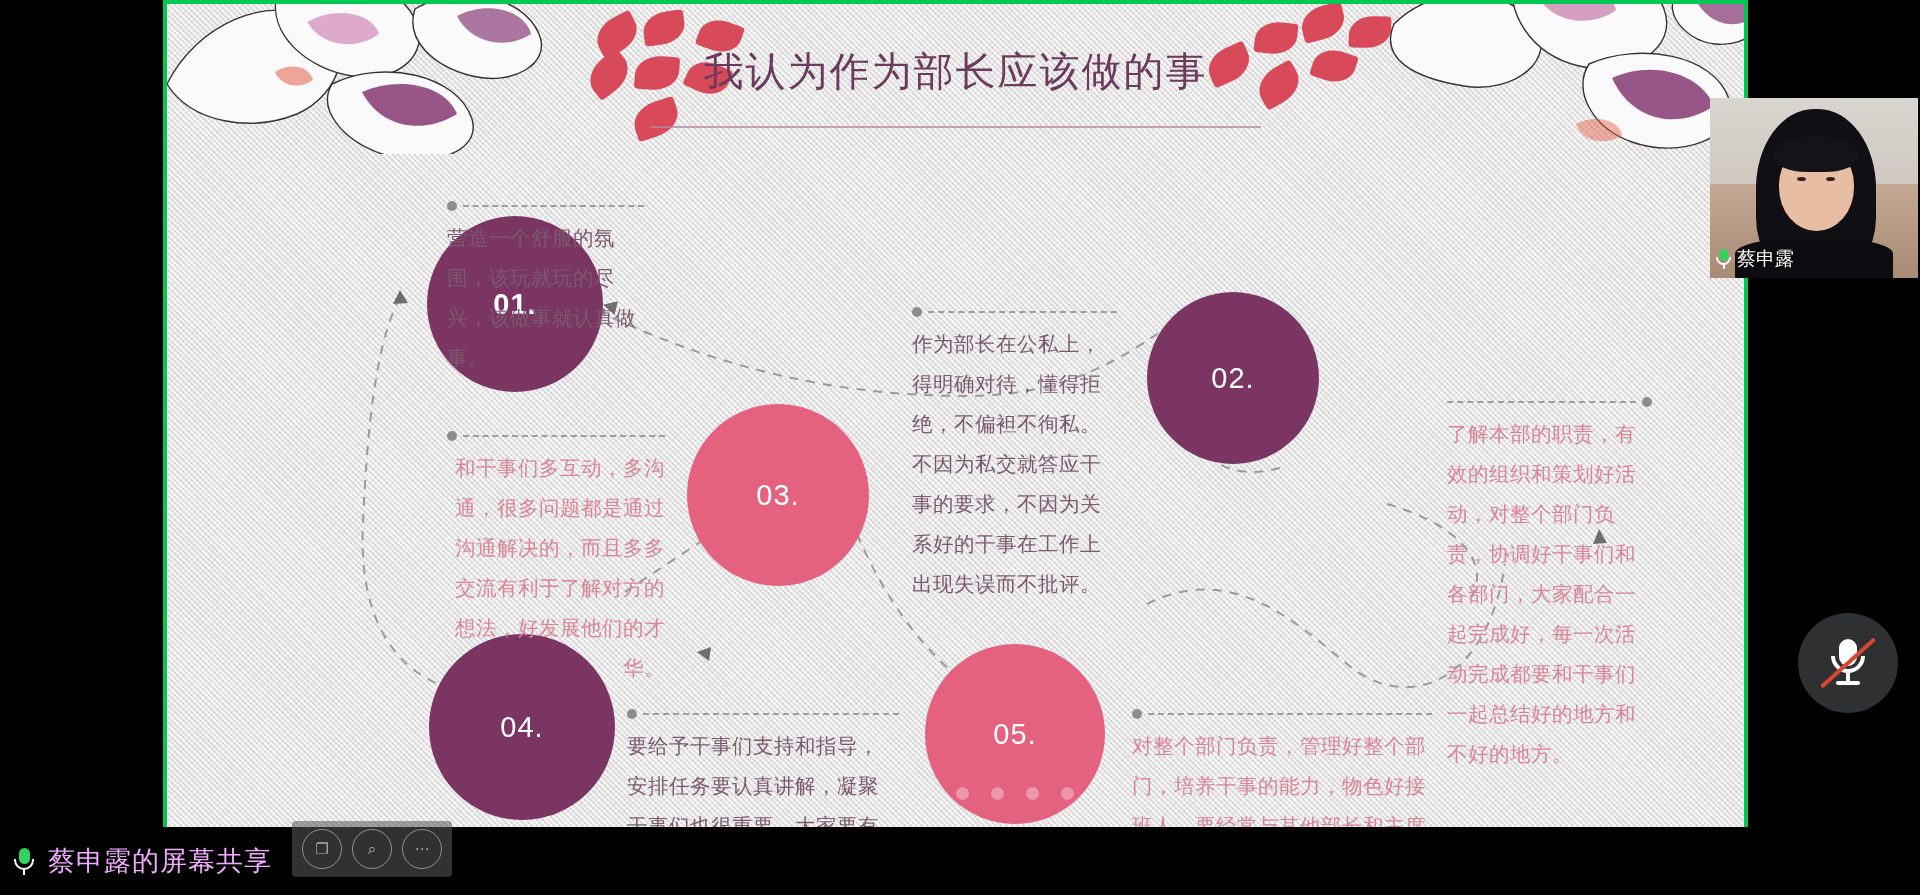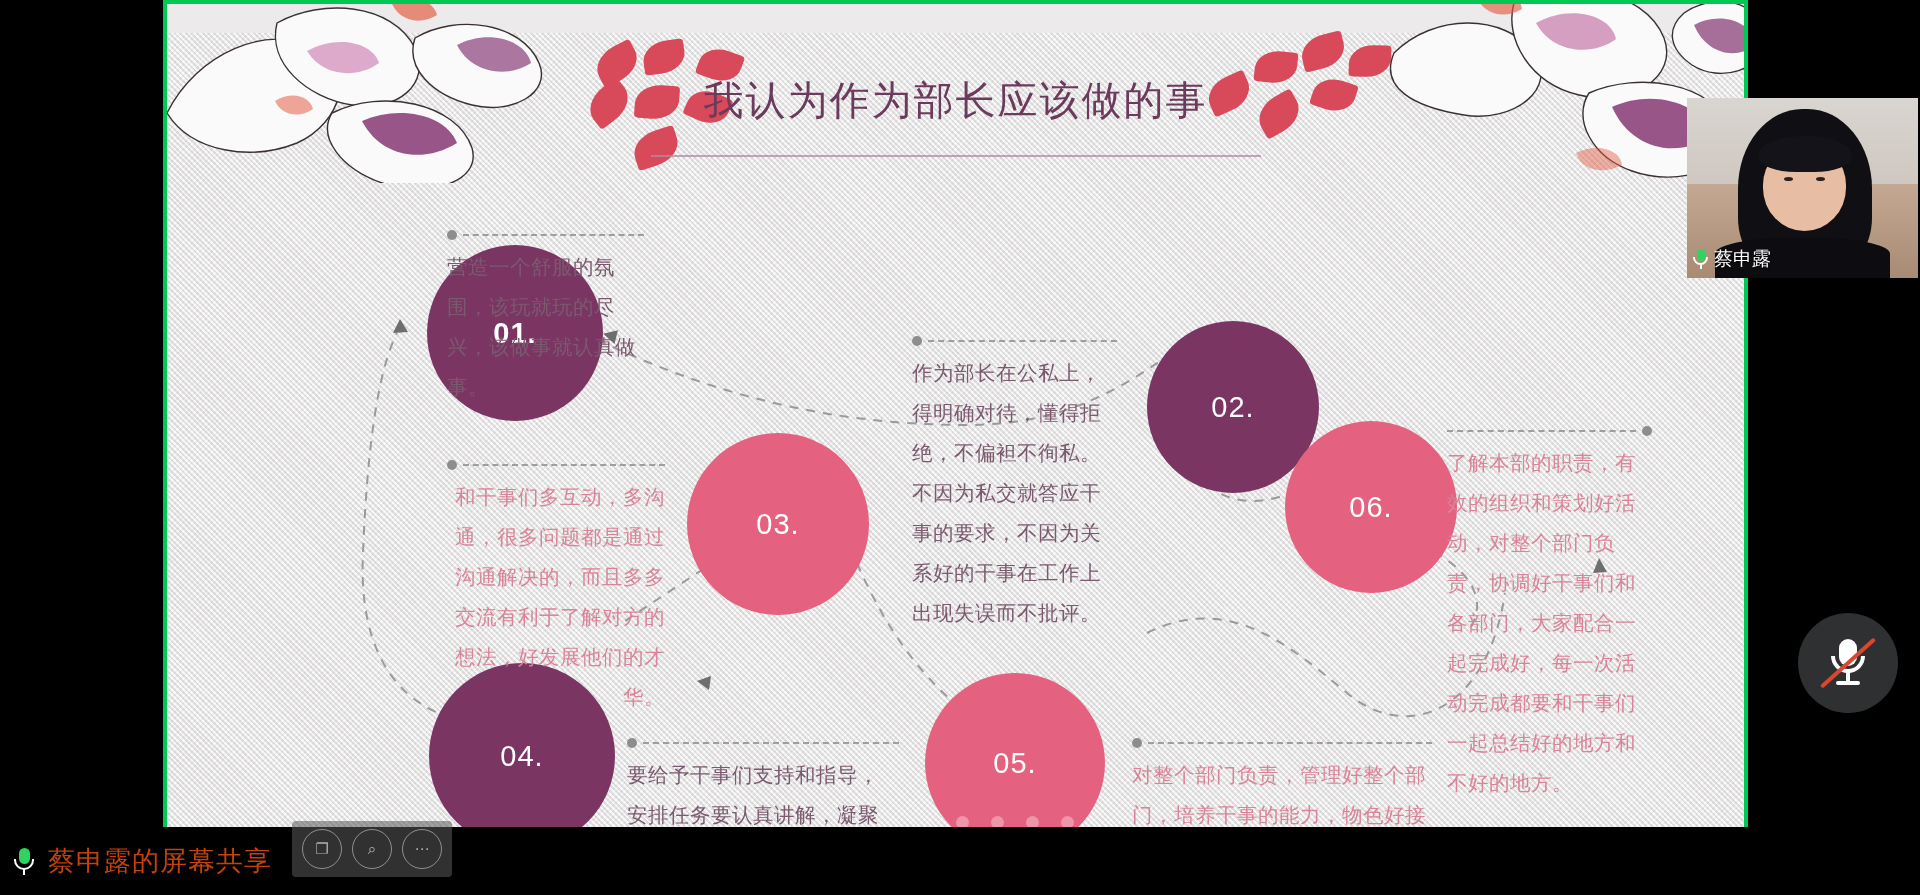--- a/index.html
+++ b/index.html
@@ -13,21 +13,20 @@
     border:4px solid #00c853;box-sizing:border-box;
     background:#eceaea;
     overflow:hidden;
   }
   #slide{
     position:absolute;left:0;top:0;right:0;bottom:0;
     background:
       repeating-linear-gradient(45deg, rgba(255,255,255,.55) 0 2px, rgba(205,203,203,.45) 2px 4px),
       repeating-linear-gradient(-45deg, rgba(255,255,255,.40) 0 2px, rgba(200,198,198,.30) 2px 4px),
       #eeecec;
-    margin-top: 29px;
   }
 
   
   .floral{position:absolute;pointer-events:none;}
   .petal{position:absolute;border-radius:60% 10% 60% 10%;}
 
   
   #slide-title{
     position:absolute;left:0;right:0;top:40px;text-align:center;
     font-size:40px;color:#6b3a5c;letter-spacing:2px;
@@ -64,21 +63,21 @@
   }
   .blk.c-purple p{color:#7b5a70;}
   .blk.c-pink p{color:#d98498;}
 
   
   #connectors{position:absolute;left:0;top:0;width:1585px;height:888px;pointer-events:none;}
 
   
   #webcam{
     position:absolute;right:2px;top:98px;width:208px;height:180px;
-    background:#1b1b1b;overflow:hidden;border:0;padding-left:23px;
+    background:#1b1b1b;overflow:hidden;border:0;
   }
   #cam-bg{position:absolute;inset:0;background:linear-gradient(180deg,#d9d5d0 0%,#cfc8c1 48%,#b9aa9c 100%);}
   #cam-sofa{position:absolute;left:0;bottom:0;width:100%;height:52%;background:linear-gradient(180deg,#c3a893,#a98b74);}
   #cam-hair{position:absolute;left:22%;top:6%;width:58%;height:92%;background:#100f14;border-radius:48% 48% 34% 34%;}
   #cam-face{position:absolute;left:33%;top:26%;width:36%;height:48%;background:#e7bda4;border-radius:46% 46% 50% 50%;}
   #cam-bangs{position:absolute;left:31%;top:21%;width:40%;height:20%;background:#15131a;border-radius:50% 50% 40% 40%;}
   #cam-body{position:absolute;left:12%;bottom:0;width:76%;height:22%;background:#0d0c10;border-radius:40% 40% 0 0;}
   .cam-eye{position:absolute;width:9px;height:4px;background:#2c211d;border-radius:50%;}
   #cam-label{
     position:absolute;left:6px;bottom:6px;display:flex;align-items:center;gap:6px;
@@ -90,21 +89,21 @@
   .mic{display:inline-block;position:relative;width:15px;height:20px;}
   .mic .cap{position:absolute;left:3.5px;top:0;width:8px;height:12px;border-radius:4px;background:#2fd45e;}
   .mic .arc{position:absolute;left:0;top:8px;width:15px;height:8px;border:2px solid #fff;border-top:none;border-radius:0 0 9px 9px;box-sizing:border-box;}
   .mic .stem{position:absolute;left:6.5px;top:15px;width:2px;height:5px;background:#fff;}
 
   
   #bottom-bar{
     position:absolute;left:0;bottom:0;width:1920px;height:68px;background:#000;
     display:flex;align-items:center;padding-left:14px;box-sizing:border-box;z-index:40;
   }
-  #share-text{color:#c2410c;font-size:27px;margin-left:14px;letter-spacing:1px;
+  #share-text{color:#f0abfc;font-size:27px;margin-left:14px;letter-spacing:1px;
     font-family:"Liberation Sans","DejaVu Sans",sans-serif;}
 
   
   #mini-toolbar{
     position:absolute;left:292px;bottom:18px;height:56px;width:160px;
     background:rgba(90,90,90,.55);border-radius:4px;display:flex;align-items:center;
     gap:10px;padding:0 10px;box-sizing:border-box;z-index:45;
   }
   .tbtn{width:38px;height:38px;border-radius:50%;border:1.5px solid rgba(255,255,255,.45);
     display:flex;align-items:center;justify-content:center;color:rgba(255,255,255,.6);font-size:15px;}
@@ -231,23 +230,20 @@
       <div class="node pink" style="left:758px;top:640px;width:180px;height:180px;">
         <span>05.</span>
         <span class="node-dots">
           <i></i>
           <i></i>
           <i></i>
           <i></i>
         </span>
       </div>
 
-      <div class="node pink" style="left:1118px;top:388px;width:172px;height:172px;">
-        <span>06.</span>
-      </div>
 
       <div class="blk c-purple" style="left:280px;top:194px;width:197px;">
         <div class="lead">
           <span class="dot"></span>
           <span class="dash"></span>
         </div>
         <p>营造一个舒服的氛围，该玩就玩的尽兴，该做事就认真做事。</p>
       </div>
 
       <div class="blk c-purple" style="left:745px;top:300px;width:205px;">

